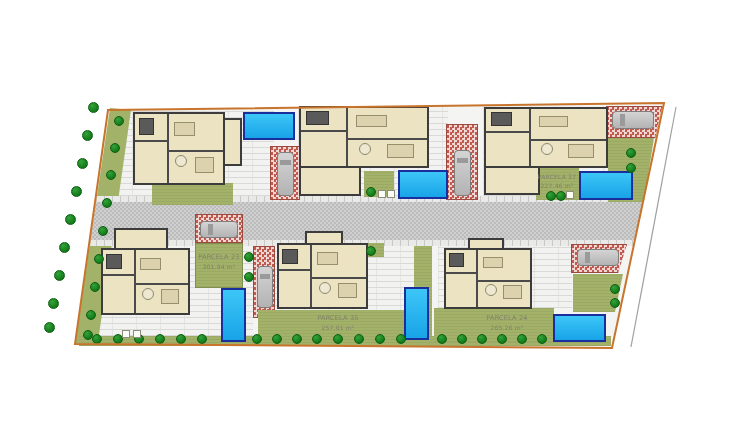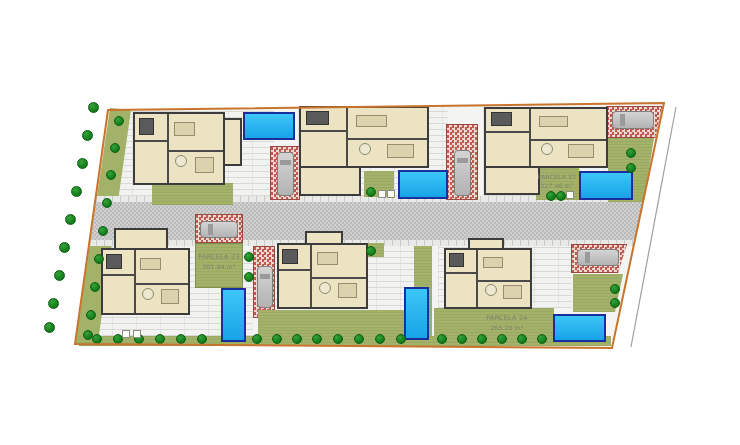--- a/index.html
+++ b/index.html
@@ -173,20 +173,24 @@
   <div class="abs car car-h" style="left:577px;top:249px;width:42px;height:17px;"></div>
 
   <svg class="layer" width="740" height="445" style="z-index:40">
     <polygon points="108,110 664,103 612,348 75,344" fill="none" stroke="#c8742c" stroke-width="2"></polygon>
     <line x1="676" y1="107" x2="631" y2="347" stroke="#a0a0a0" stroke-width="1.2"></line>
   </svg>
 
   <div class="abs plabel" style="left:194px;top:253px;width:50px;">
     <span class="nm">PARCELA 23</span>
     <span class="ar">301.94 m²</span>
+  </div>
+  <div class="abs plabel" style="left:288px;top:314px;width:100px;">
+    <span class="nm">PARCELA 35</span>
+    <span class="ar">257.01 m²</span>
   </div>
   <div class="abs plabel" style="left:462px;top:314px;width:90px;">
     <span class="nm">PARCELA 24</span>
     <span class="ar">265.26 m²</span>
   </div>
   <div class="abs plabel" style="left:536px;top:172px;width:42px;font-size:6px;">
     <span class="nm">PARCELA 37</span>
     <span class="ar">227.46 m²</span>
   </div>
 

